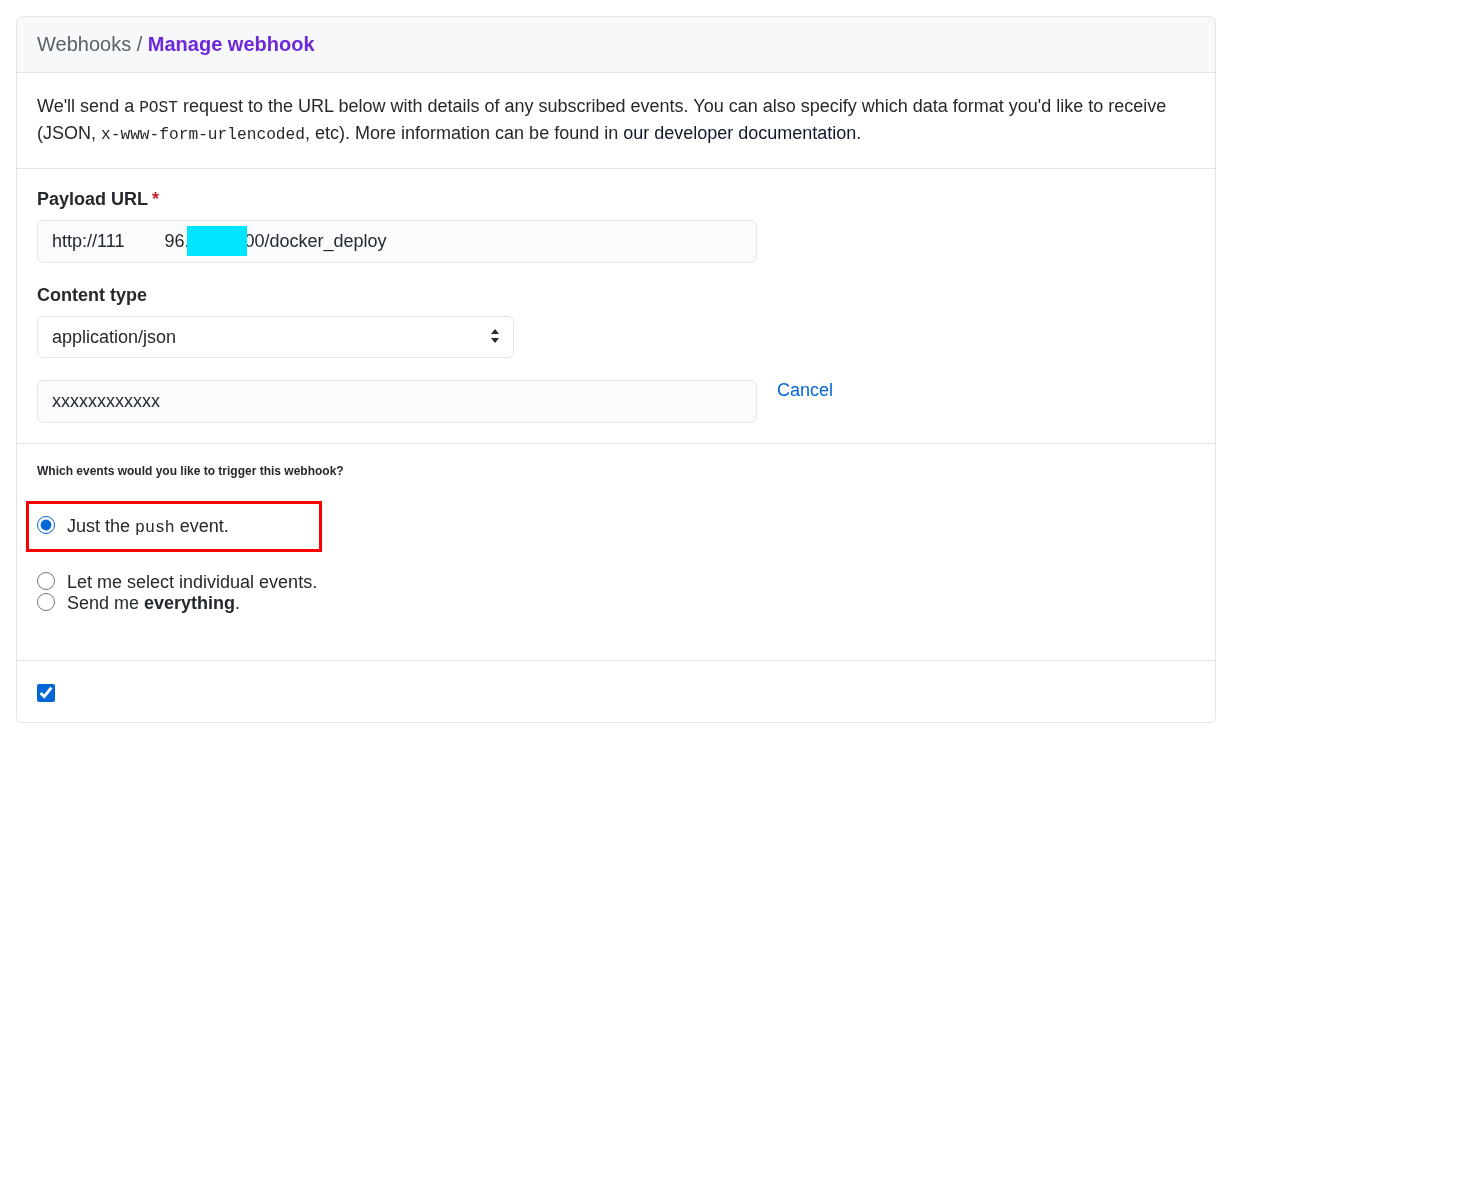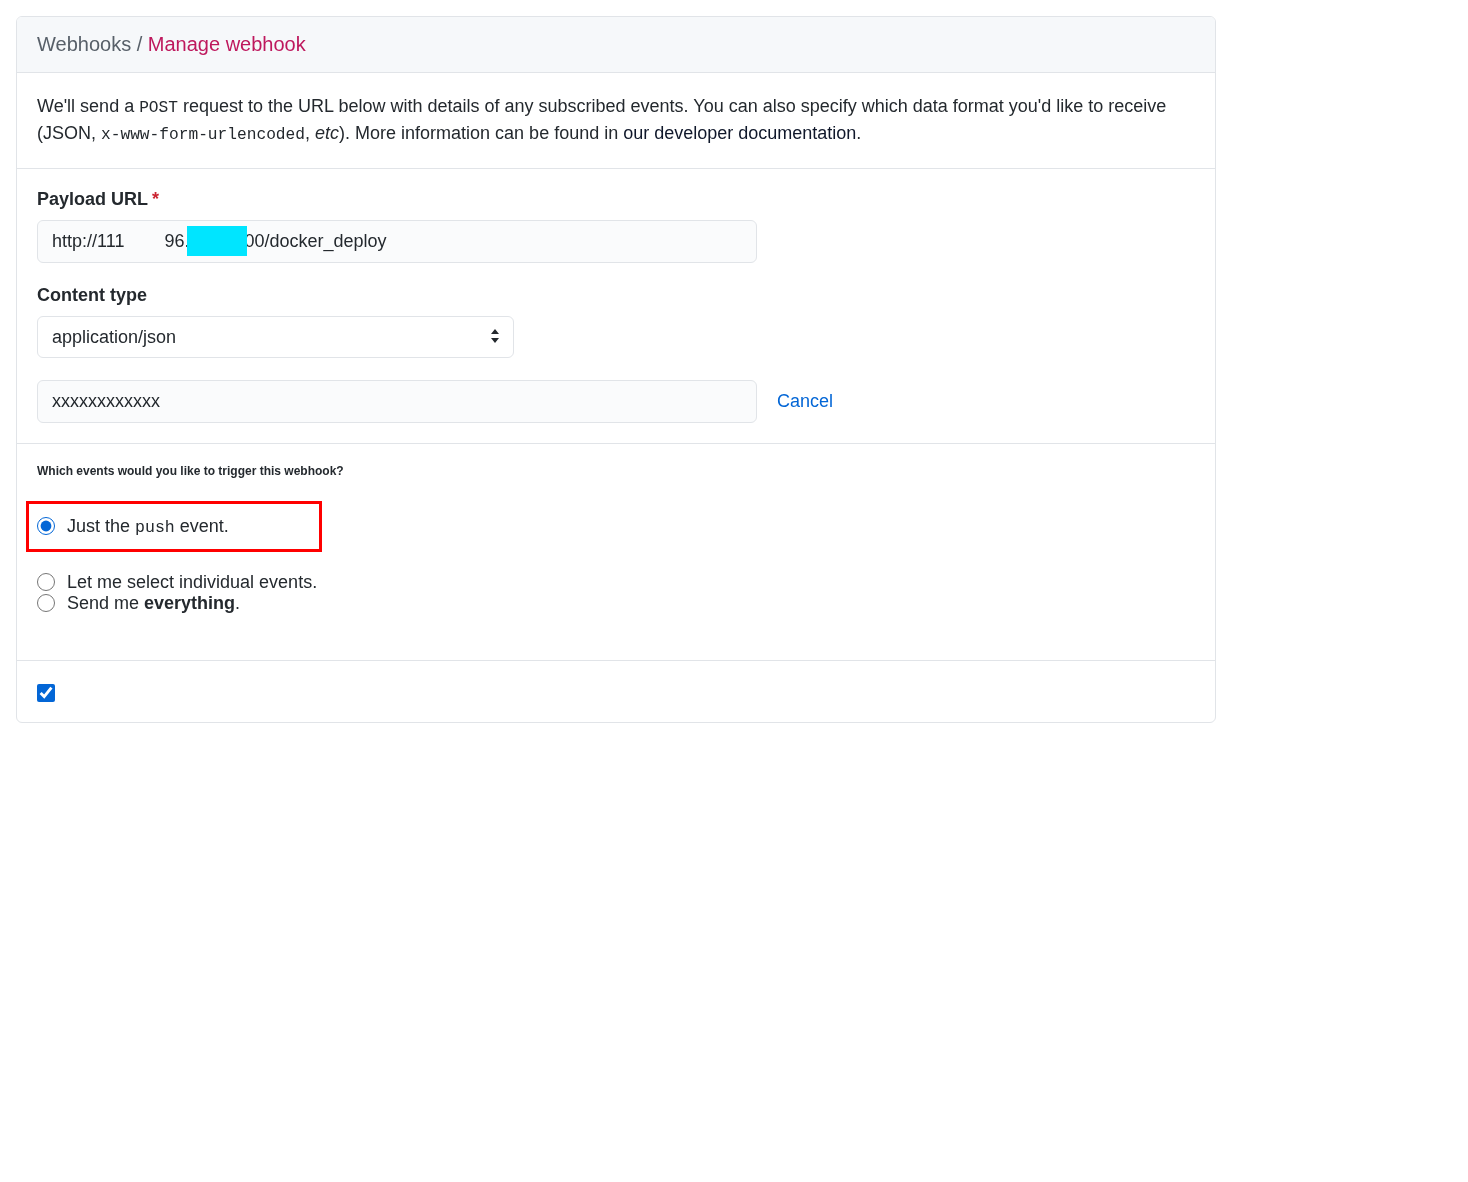--- a/index.html
+++ b/index.html
@@ -28,36 +28,35 @@
     }
     .panel-header .crumb-link {
       color: #586069;
       font-weight: 400;
     }
     .panel-header .crumb-sep {
       color: #586069;
       font-weight: 400;
     }
     .panel-header .crumb-current {
-      color: #be185d;
-      font-weight: 400;
+      color: #6d28d9;
+      font-weight: 700;
     }
     .panel-body {
       padding: 20px;
       border-bottom: 1px solid #e1e4e8;
       font-size: 18px;
       line-height: 1.5;
       color: #24292e;
     }
     .panel-body .code {
       font-family: SFMono-Regular, Consolas, "Liberation Mono", Menlo, monospace;
       font-size: 90%;
     }
     .panel-body .em {
-      font-style: italic;
       text-align: right;
     }
     .panel-body a {
       color: #0f172a;
       text-decoration: none;
     }
     .form-section {
       padding: 20px;
       border-bottom: 1px solid #e1e4e8;
     }
@@ -124,41 +123,41 @@
       right: 14px;
       top: 50%;
       transform: translateY(-50%);
       pointer-events: none;
       font-size: 14px;
       line-height: 1;
       color: #24292e;
     }
     .secret-row {
       display: flex;
-      align-items: center;
+      align-items: flex-start;
       gap: 20px;
     }
     .secret-row .text-input-wrap {
       width: 720px;
     }
     .cancel-link {
       color: #0366d6;
       font-size: 18px;
       cursor: pointer;
       text-decoration: none;
     }
     .events-heading {
       font-size: 12px;
       font-weight: 700;
       color: #24292e;
       margin-bottom: 23px;
     }
     .radio-row {
       display: flex;
-      align-items: center;
+      align-items: flex-start;
       gap: 12px;
       margin-bottom: 26px;
       font-size: 18px;
     }
     .radio-row.highlighted {
       border: 3px solid #ff0000;
       padding: 12px 8px;
       margin-left: -11px;
       margin-bottom: 20px;
       width: 296px;

